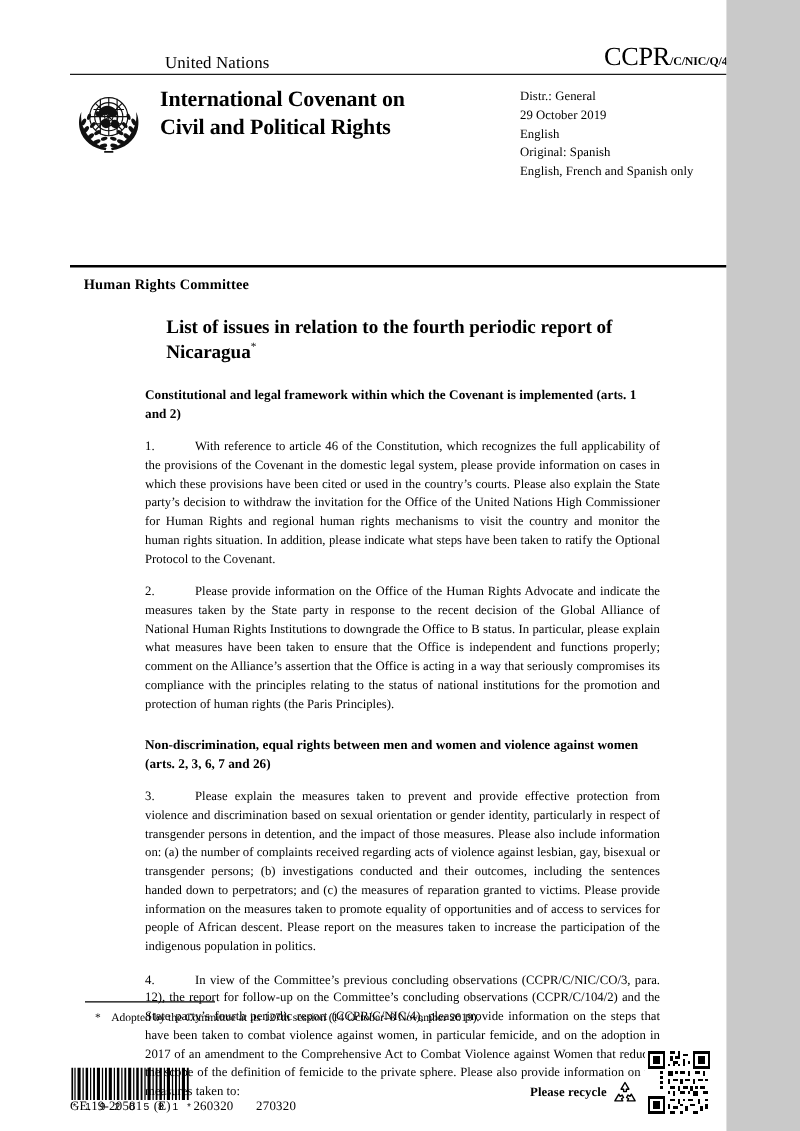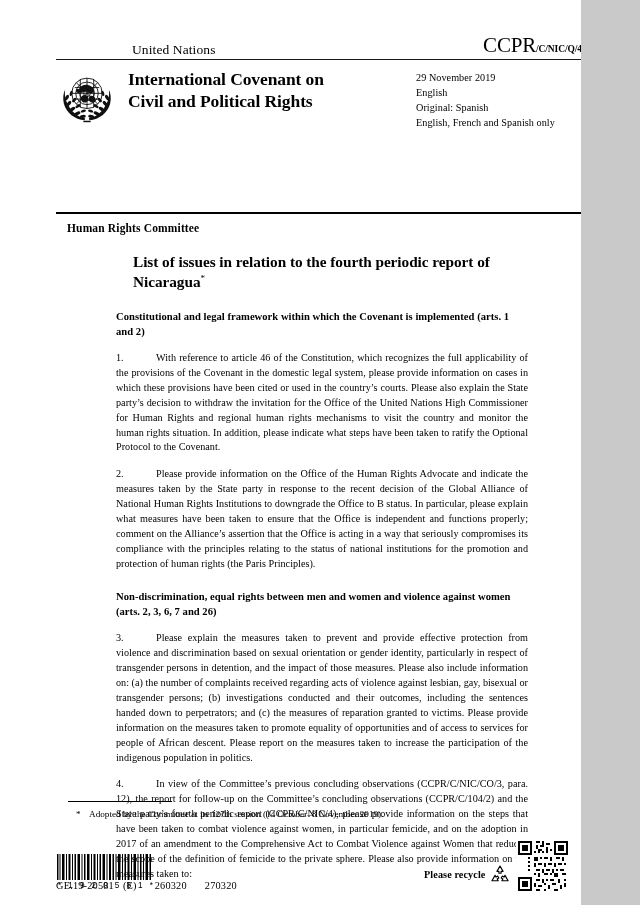--- a/index.html
+++ b/index.html
@@ -298,21 +298,22 @@
             <path d="M44 85 h12 v2.4 h-12 z"></path>
           </g>
         </svg>
 
         <div class="covenant-title">
           <div>International Covenant on</div>
           <div>Civil and Political Rights</div>
         </div>
 
         <div class="distr-block">
-          <div>29 November 2019</div>
+          <div>Distr.: General</div>
+          <div>29 October 2019</div>
           <div>English</div>
           <div>Original: Spanish</div>
           <div>English, French and Spanish only</div>
         </div>
       </div>
     </div>
 
     <div class="rule-thick"></div>
 
     <div class="committee">Human Rights Committee</div>

